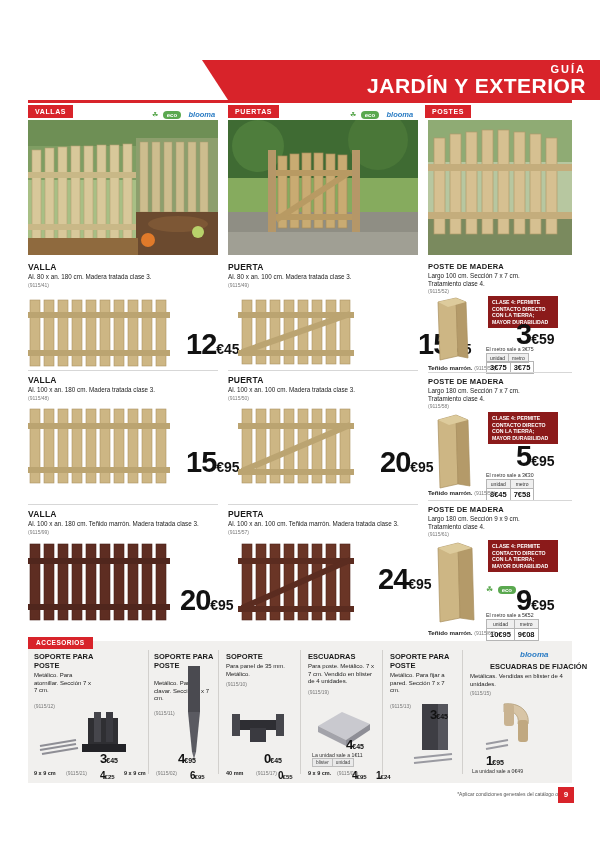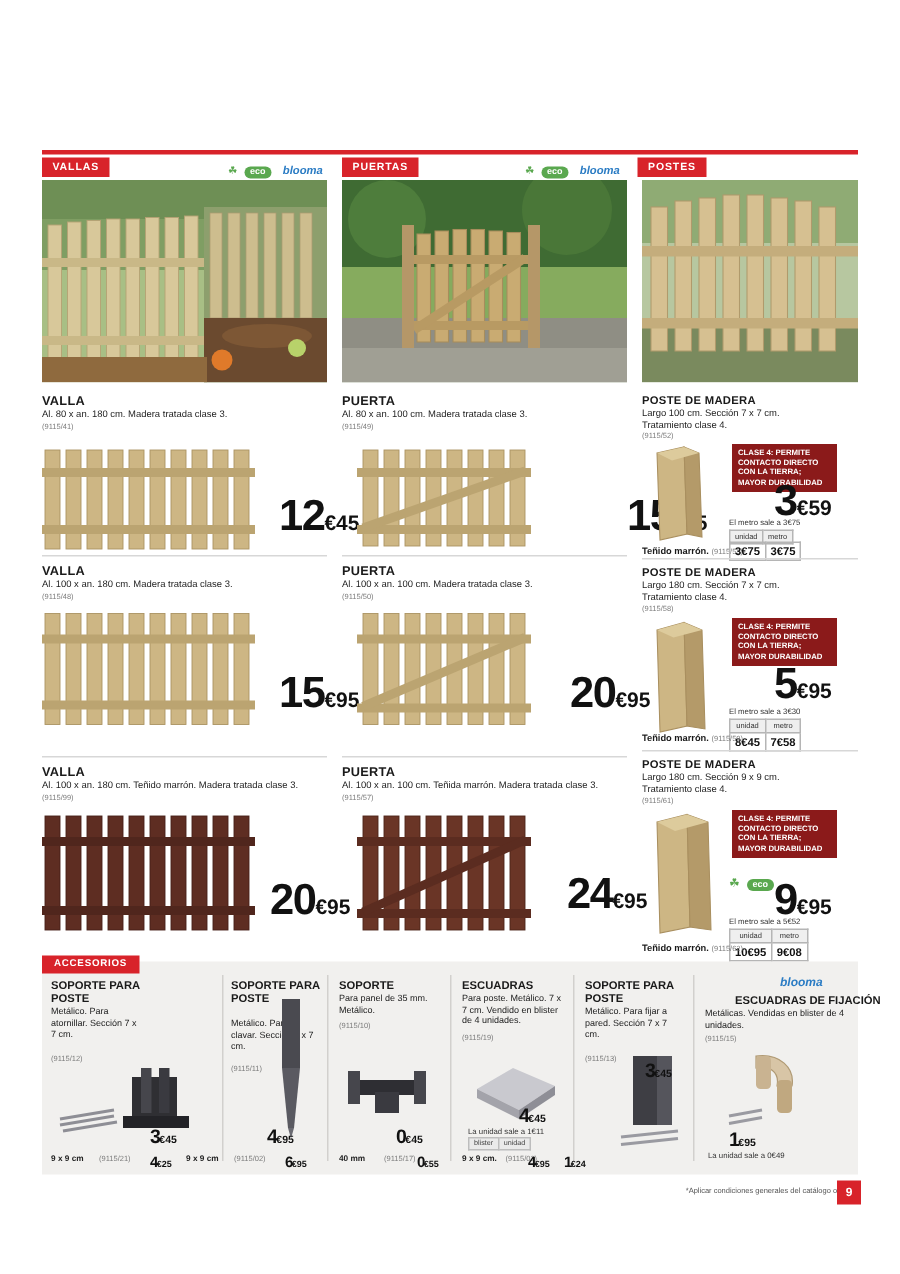--- a/index.html
+++ b/index.html
@@ -73,20 +73,25 @@
   .footnote{position:absolute;right:30px;bottom:52px;font-size:5px;color:#555;}
   .pagenum{position:absolute;right:26px;bottom:46px;width:16px;height:16px;background:#d8232a;color:#fff;
      font-size:8px;font-weight:bold;text-align:center;line-height:16px;}
   .blooma-logo{position:absolute;font-size:8px;font-weight:bold;color:#2b7cc4;font-style:italic;}
 </style>
 </head>
 <body>
 
 <div class="page">
 
+  <div class="header">
+    <div class="header-bar"></div>
+    <div class="hdr-guia">GUÍA</div>
+    <div class="hdr-title">JARDÍN Y EXTERIOR</div>
+  </div>
   <div class="hdr-rule"></div>
 
   <div class="sect" style="left:28px;top:105px;">VALLAS</div>
   <div class="sect" style="left:228px;top:105px;">PUERTAS</div>
   <div class="sect" style="left:425px;top:105px;">POSTES</div>
 
   <div style="position:absolute;left:152px;top:103px;">
     <span style="font-size:7px;color:#5aa84f;">☘</span>
     <span class="ecobox">eco</span>
     <span class="blooma">blooma</span>
@@ -316,21 +321,21 @@
         <rect x="62" y="4" width="10" height="76"></rect>
           <rect x="76" y="4" width="10" height="76"></rect>
         <rect x="90" y="4" width="10" height="76"></rect>
           <rect x="104" y="4" width="10" height="76"></rect>
       </g>
       <rect x="2" y="18" width="116" height="6" fill="#5b2c20"></rect>
       <rect x="2" y="66" width="116" height="6" fill="#5b2c20"></rect>
       <line x1="6" y1="68" x2="114" y2="20" stroke="#5b2c20" stroke-width="6"></line>
     </svg>
   </div>
-  <div class="price" style="left:378px;top:582px;">
+  <div class="price" style="left:378px;top:565px;">
     <span class="int">24</span><span class="eur">€</span><span class="dec">95</span>
   </div>
 
   <div class="cap-title" style="left:428px;top:262px;font-size:7.5px;">POSTE DE MADERA</div>
   <div class="cap-desc" style="left:428px;top:272px;width:120px;">Largo 100 cm. Sección 7 x 7 cm. Tratamiento clase 4.</div>
   <div class="cap-ref" style="left:428px;top:288px;">(9115/52)</div>
   <div class="photo" style="left:428px;top:296px;width:50px;height:66px;">
     <svg width="50" height="66" viewBox="0 0 50 66">
       <polygon points="10,6 28,2 30,60 12,64" fill="#cdb684" stroke="#a98f5f" stroke-width="0.7"></polygon>
       <polygon points="28,2 38,6 40,62 30,60" fill="#b49a69" stroke="#a98f5f" stroke-width="0.7"></polygon>

